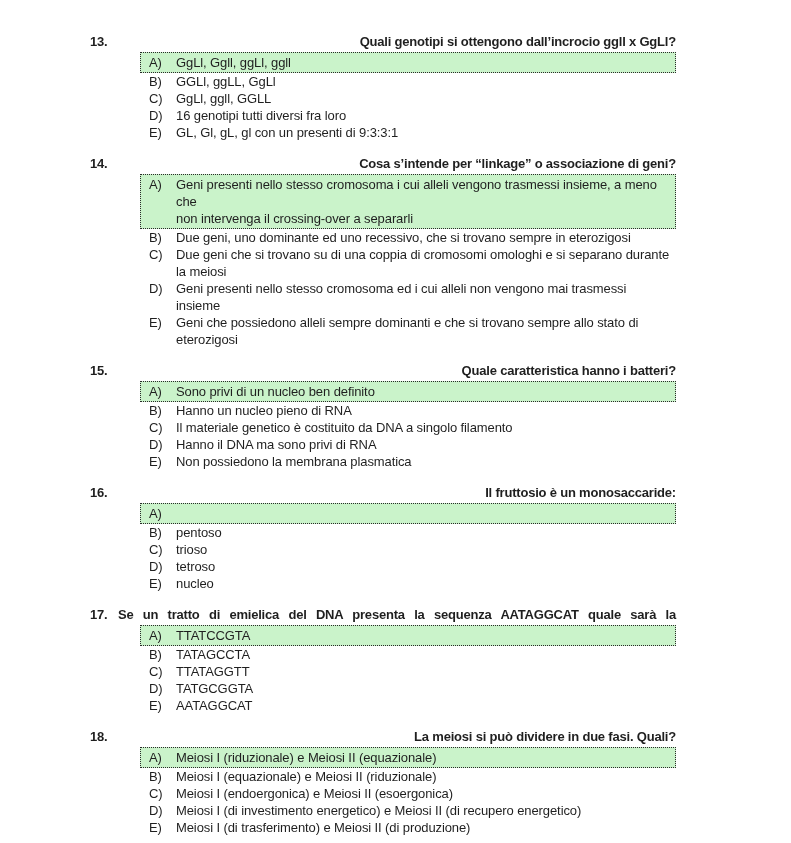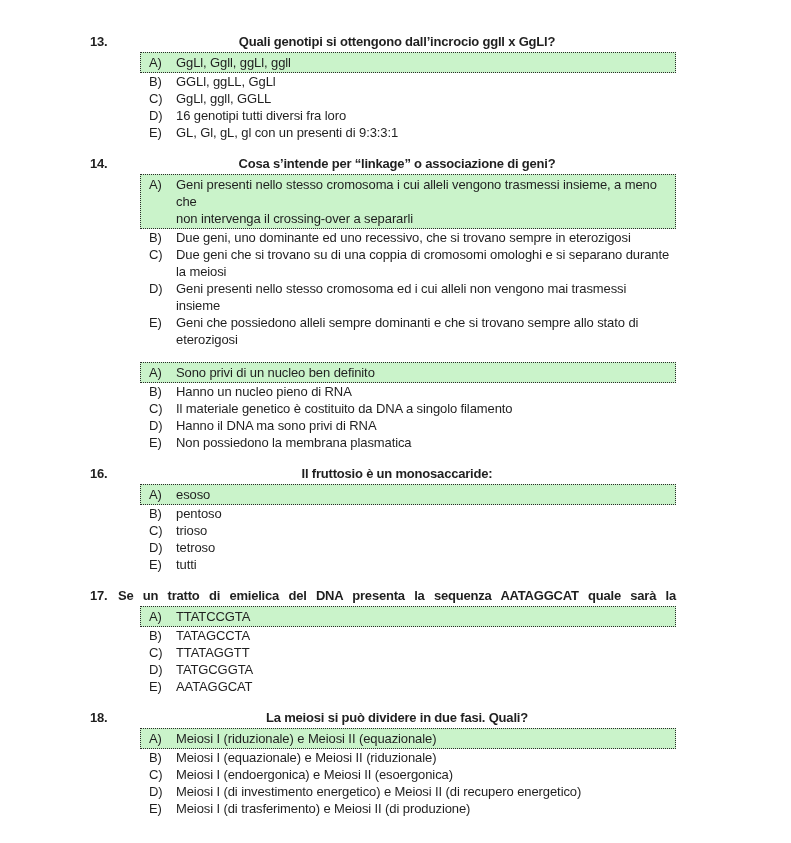--- a/index.html
+++ b/index.html
@@ -32,21 +32,21 @@
     margin-bottom: 2px;
   }
   .q-num {
     flex: none;
     width: 28px;
   }
   .q-title {
     flex: 1;
     min-width: 0;
   }
-  .q-title-line { text-align: center; }
+  .q-title-line { text-align: right; }
   .q-title-line.stretch {
     text-align: justify;
     text-align-last: justify;
   }
   .options {
     margin-left: 50px;
   }
   .option {
     display: flex;
     align-items: flex-start;
@@ -132,20 +132,26 @@
           </div>
           <div class="option">
             <span class="letter">E)</span>
             <span class="text">Geni che possiedono alleli sempre dominanti e che si trovano sempre allo stato di
 eterozigosi</span>
           </div>
         </div>
   </div>
 
   <div class="question">
+    <div class="q-head">
+      <span class="q-num">15.</span>
+      <span class="q-title">
+            <div class="q-title-line">Quale caratteristica hanno i batteri?</div>
+          </span>
+    </div>
     <div class="options">
           <div class="option correct" style="background: rgb(202, 243, 202);">
             <span class="letter">A)</span>
             <span class="text">Sono privi di un nucleo ben definito</span>
           </div>
           <div class="option">
             <span class="letter">B)</span>
             <span class="text">Hanno un nucleo pieno di RNA</span>
           </div>
           <div class="option">
@@ -166,37 +172,36 @@
   <div class="question">
     <div class="q-head">
       <span class="q-num">16.</span>
       <span class="q-title">
             <div class="q-title-line">Il fruttosio è un monosaccaride:</div>
           </span>
     </div>
     <div class="options">
           <div class="option correct" style="background: rgb(202, 243, 202);">
             <span class="letter">A)</span>
-            <span class="text">esoso</span>
           </div>
           <div class="option">
             <span class="letter">B)</span>
             <span class="text">pentoso</span>
           </div>
           <div class="option">
             <span class="letter">C)</span>
             <span class="text">trioso</span>
           </div>
           <div class="option">
             <span class="letter">D)</span>
             <span class="text">tetroso</span>
           </div>
           <div class="option">
             <span class="letter">E)</span>
-            <span class="text">tutti</span>
+            <span class="text">nucleo</span>
           </div>
         </div>
   </div>
 
   <div class="question">
     <div class="q-head">
       <span class="q-num">17.</span>
       <span class="q-title">
             <div class="q-title-line stretch">Se un tratto di emielica del DNA presenta la sequenza AATAGGCAT quale sarà la</div>
           </span>

